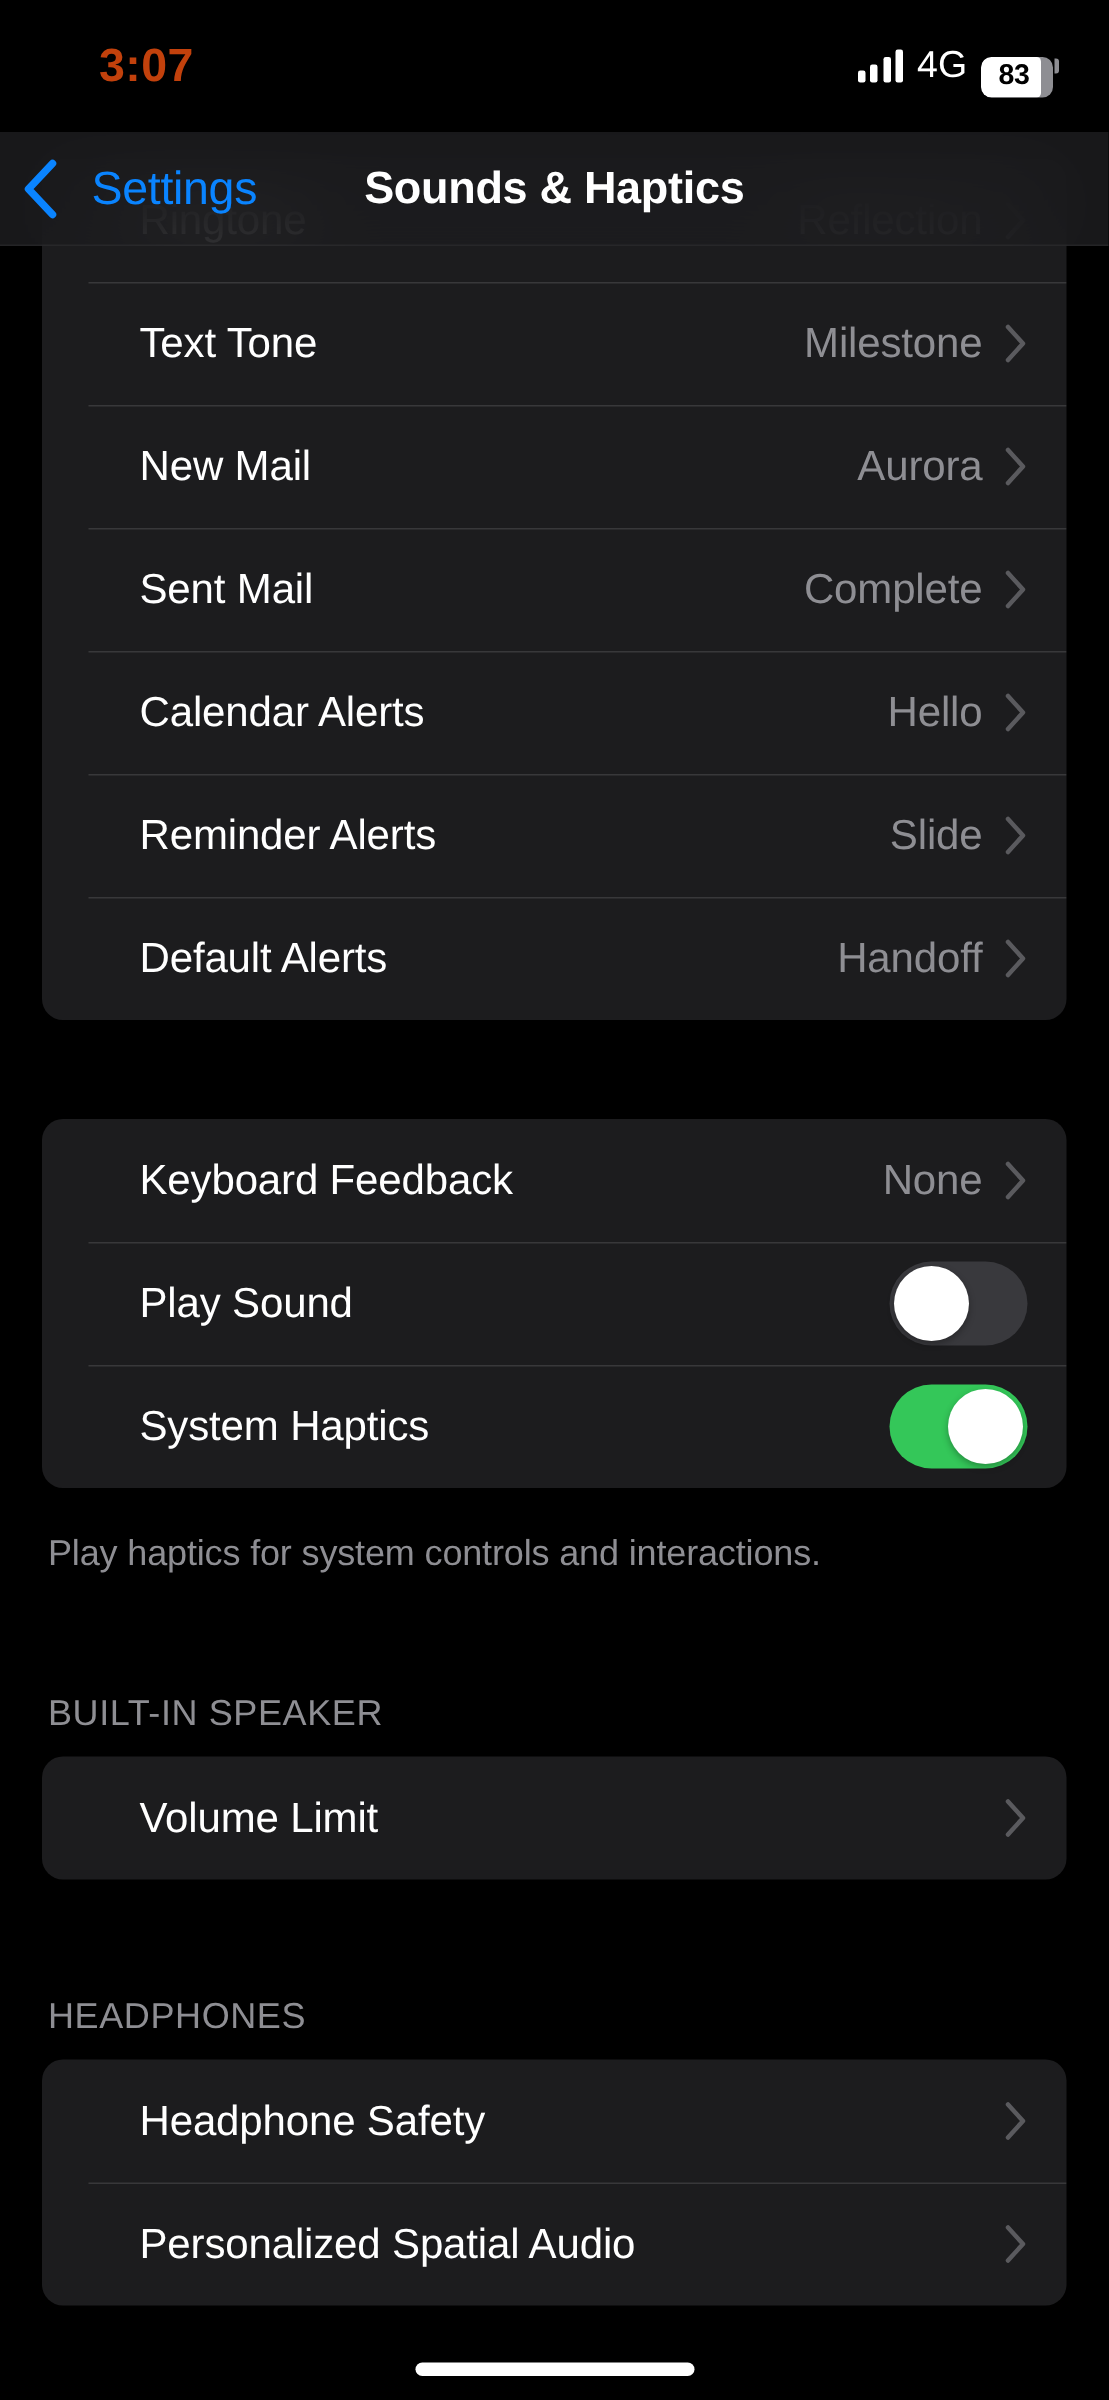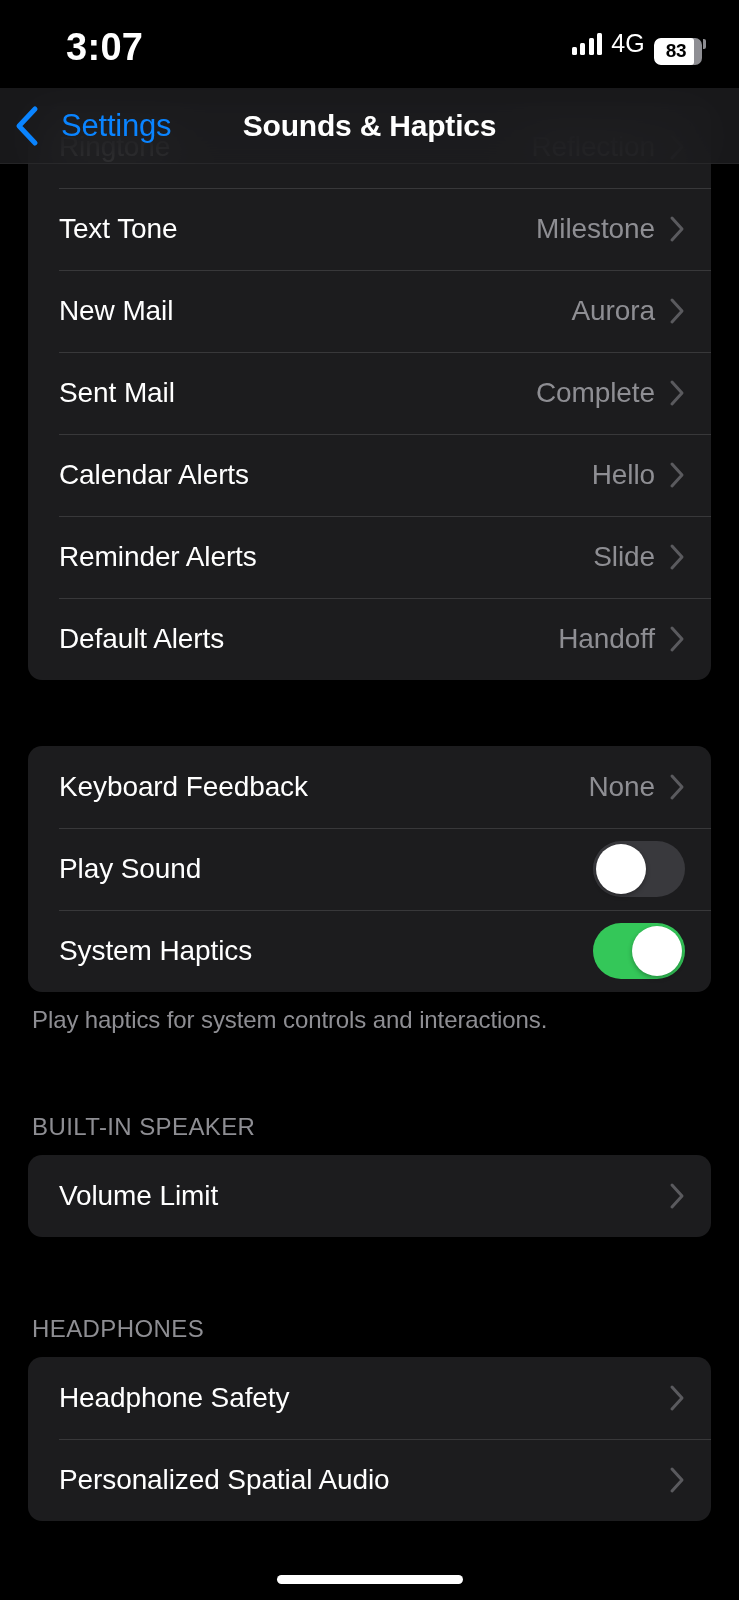--- a/index.html
+++ b/index.html
@@ -19,21 +19,21 @@
   }
   .content { padding-top:164px; }
 
   
   .statusbar {
     position:absolute; left:0; top:0; width:739px; height:88px;
     z-index:30; pointer-events:none;
   }
   .sb-time {
     position:absolute; left:66px; top:26px;
-    font-size:38px; font-weight:bold; color:#ffffff; letter-spacing:0.3px;text-align:center;
+    font-size:31px; font-weight:bold; color:#c2410c; letter-spacing:0.3px;text-align:center;
   }
   .sb-right {
     position:absolute; right:33px; top:29px;
     display:flex; align-items:center; gap:9px;justify-content:flex-end;
   }
   .signal { display:flex; align-items:flex-end; gap:3.5px; height:22px; }
   .signal i { display:block; width:5px; background:#fff; border-radius:1.5px; }
   .signal i:nth-child(1){ height:8px; }
   .signal i:nth-child(2){ height:12px; }
   .signal i:nth-child(3){ height:17px; }
@@ -90,21 +90,21 @@
   }
   .row {
     position:relative; display:flex; align-items:center;
     height:82px; padding:0 26px 0 31px; cursor:pointer;
   }
   .row + .row::before {
     content:""; position:absolute; left:31px; right:0; top:0;
     height:1px; background:#38383a;
   }
   .row-label {
-    font-size:28px; color:#fff; letter-spacing:-0.1px; flex:1;
+    font-size:28px; color:#fff; letter-spacing:-0.1px; flex:1;margin-left:34px;
   }
   .row-value {
     font-size:28px; color:#8e8e93; letter-spacing:-0.1px; margin-right:14px;
   }
   .chev { width:16px; height:28px; flex:none; }
 
   
   .row.has-toggle { cursor:default; }
   .toggle {
     width:92px; height:56px; border-radius:28px; position:relative;
@@ -116,21 +116,21 @@
     position:absolute; top:3px; width:50px; height:50px;
     border-radius:50%; background:#fff;
     box-shadow:0 2px 5px rgba(0,0,0,0.3);
     transition:left .15s;
   }
   .toggle.off .knob { left:3px; }
   .toggle.on  .knob { left:39px; }
 
   
   .sec-footer {
-    padding:12px 32px 0 32px;
+    padding:28px 32px 0 32px;
     font-size:24px; color:#8e8e93; letter-spacing:-0.1px; line-height:1.3;
   }
   .sec-header {
     padding:34px 32px 14px 32px;
     font-size:24px; color:#8e8e93; letter-spacing:0.4px;
     text-transform:uppercase;
   }
   .gap-lg { height:66px; }
   .gap-md { height:44px; }
 

